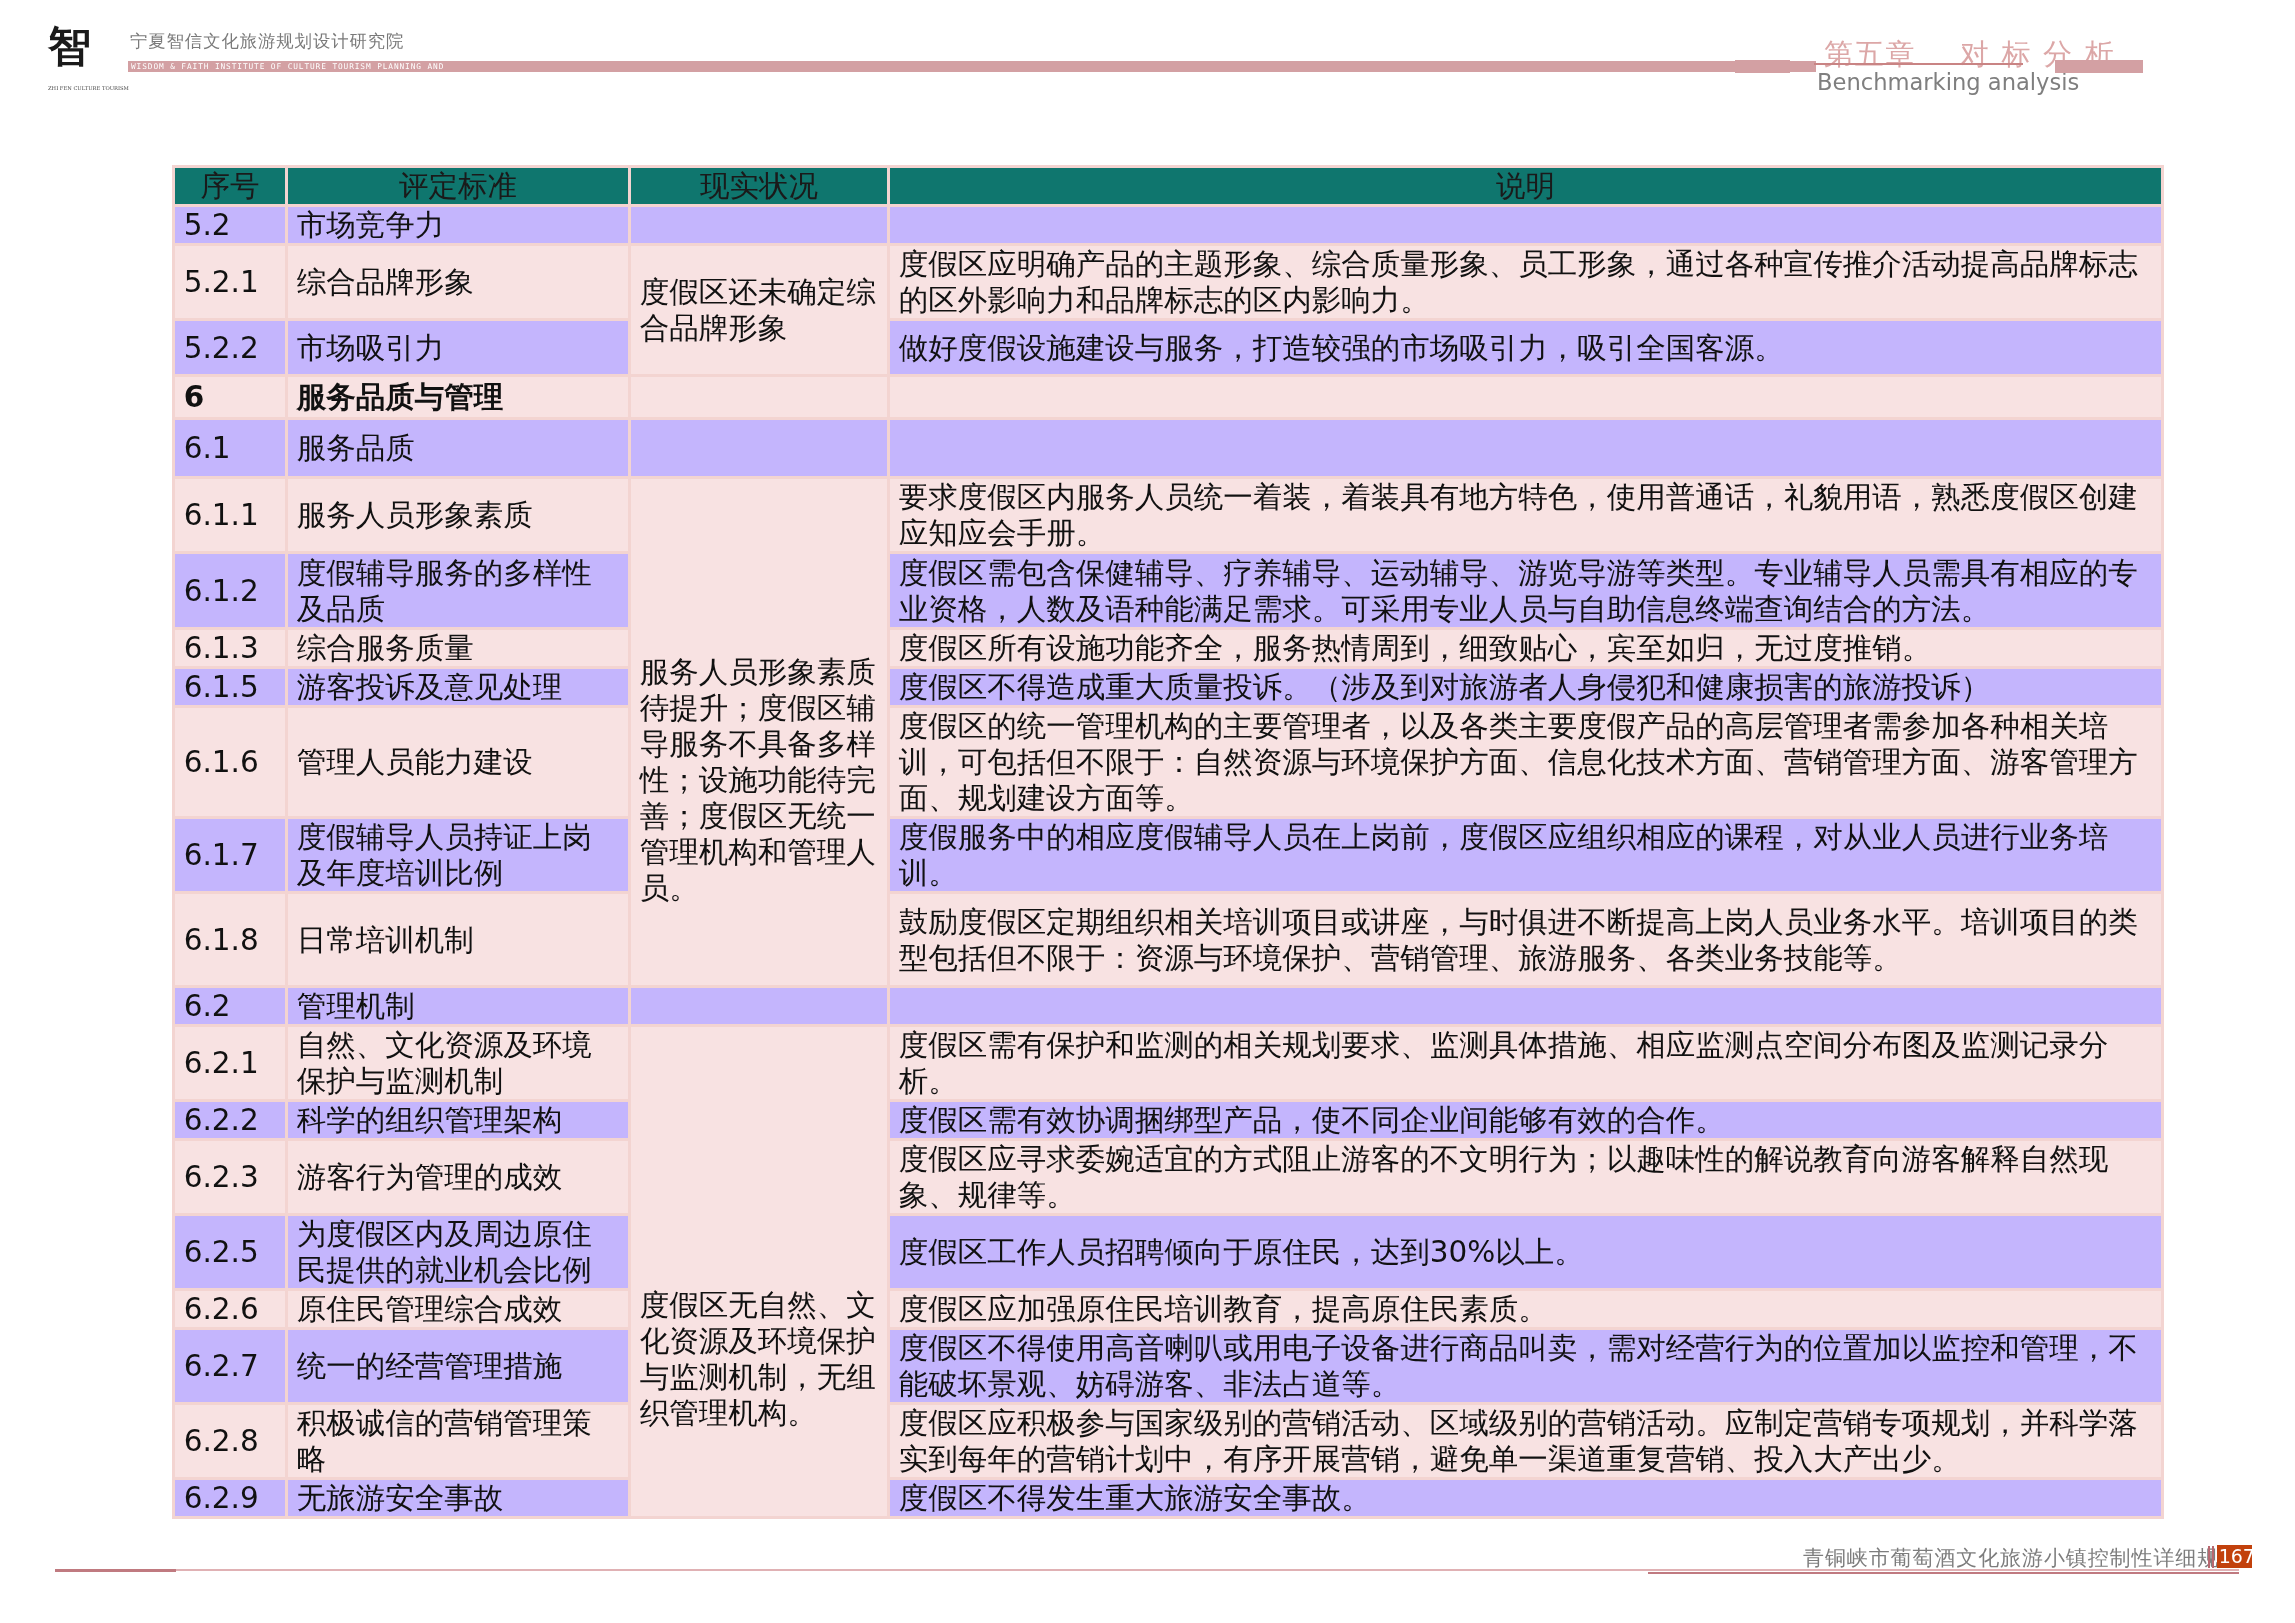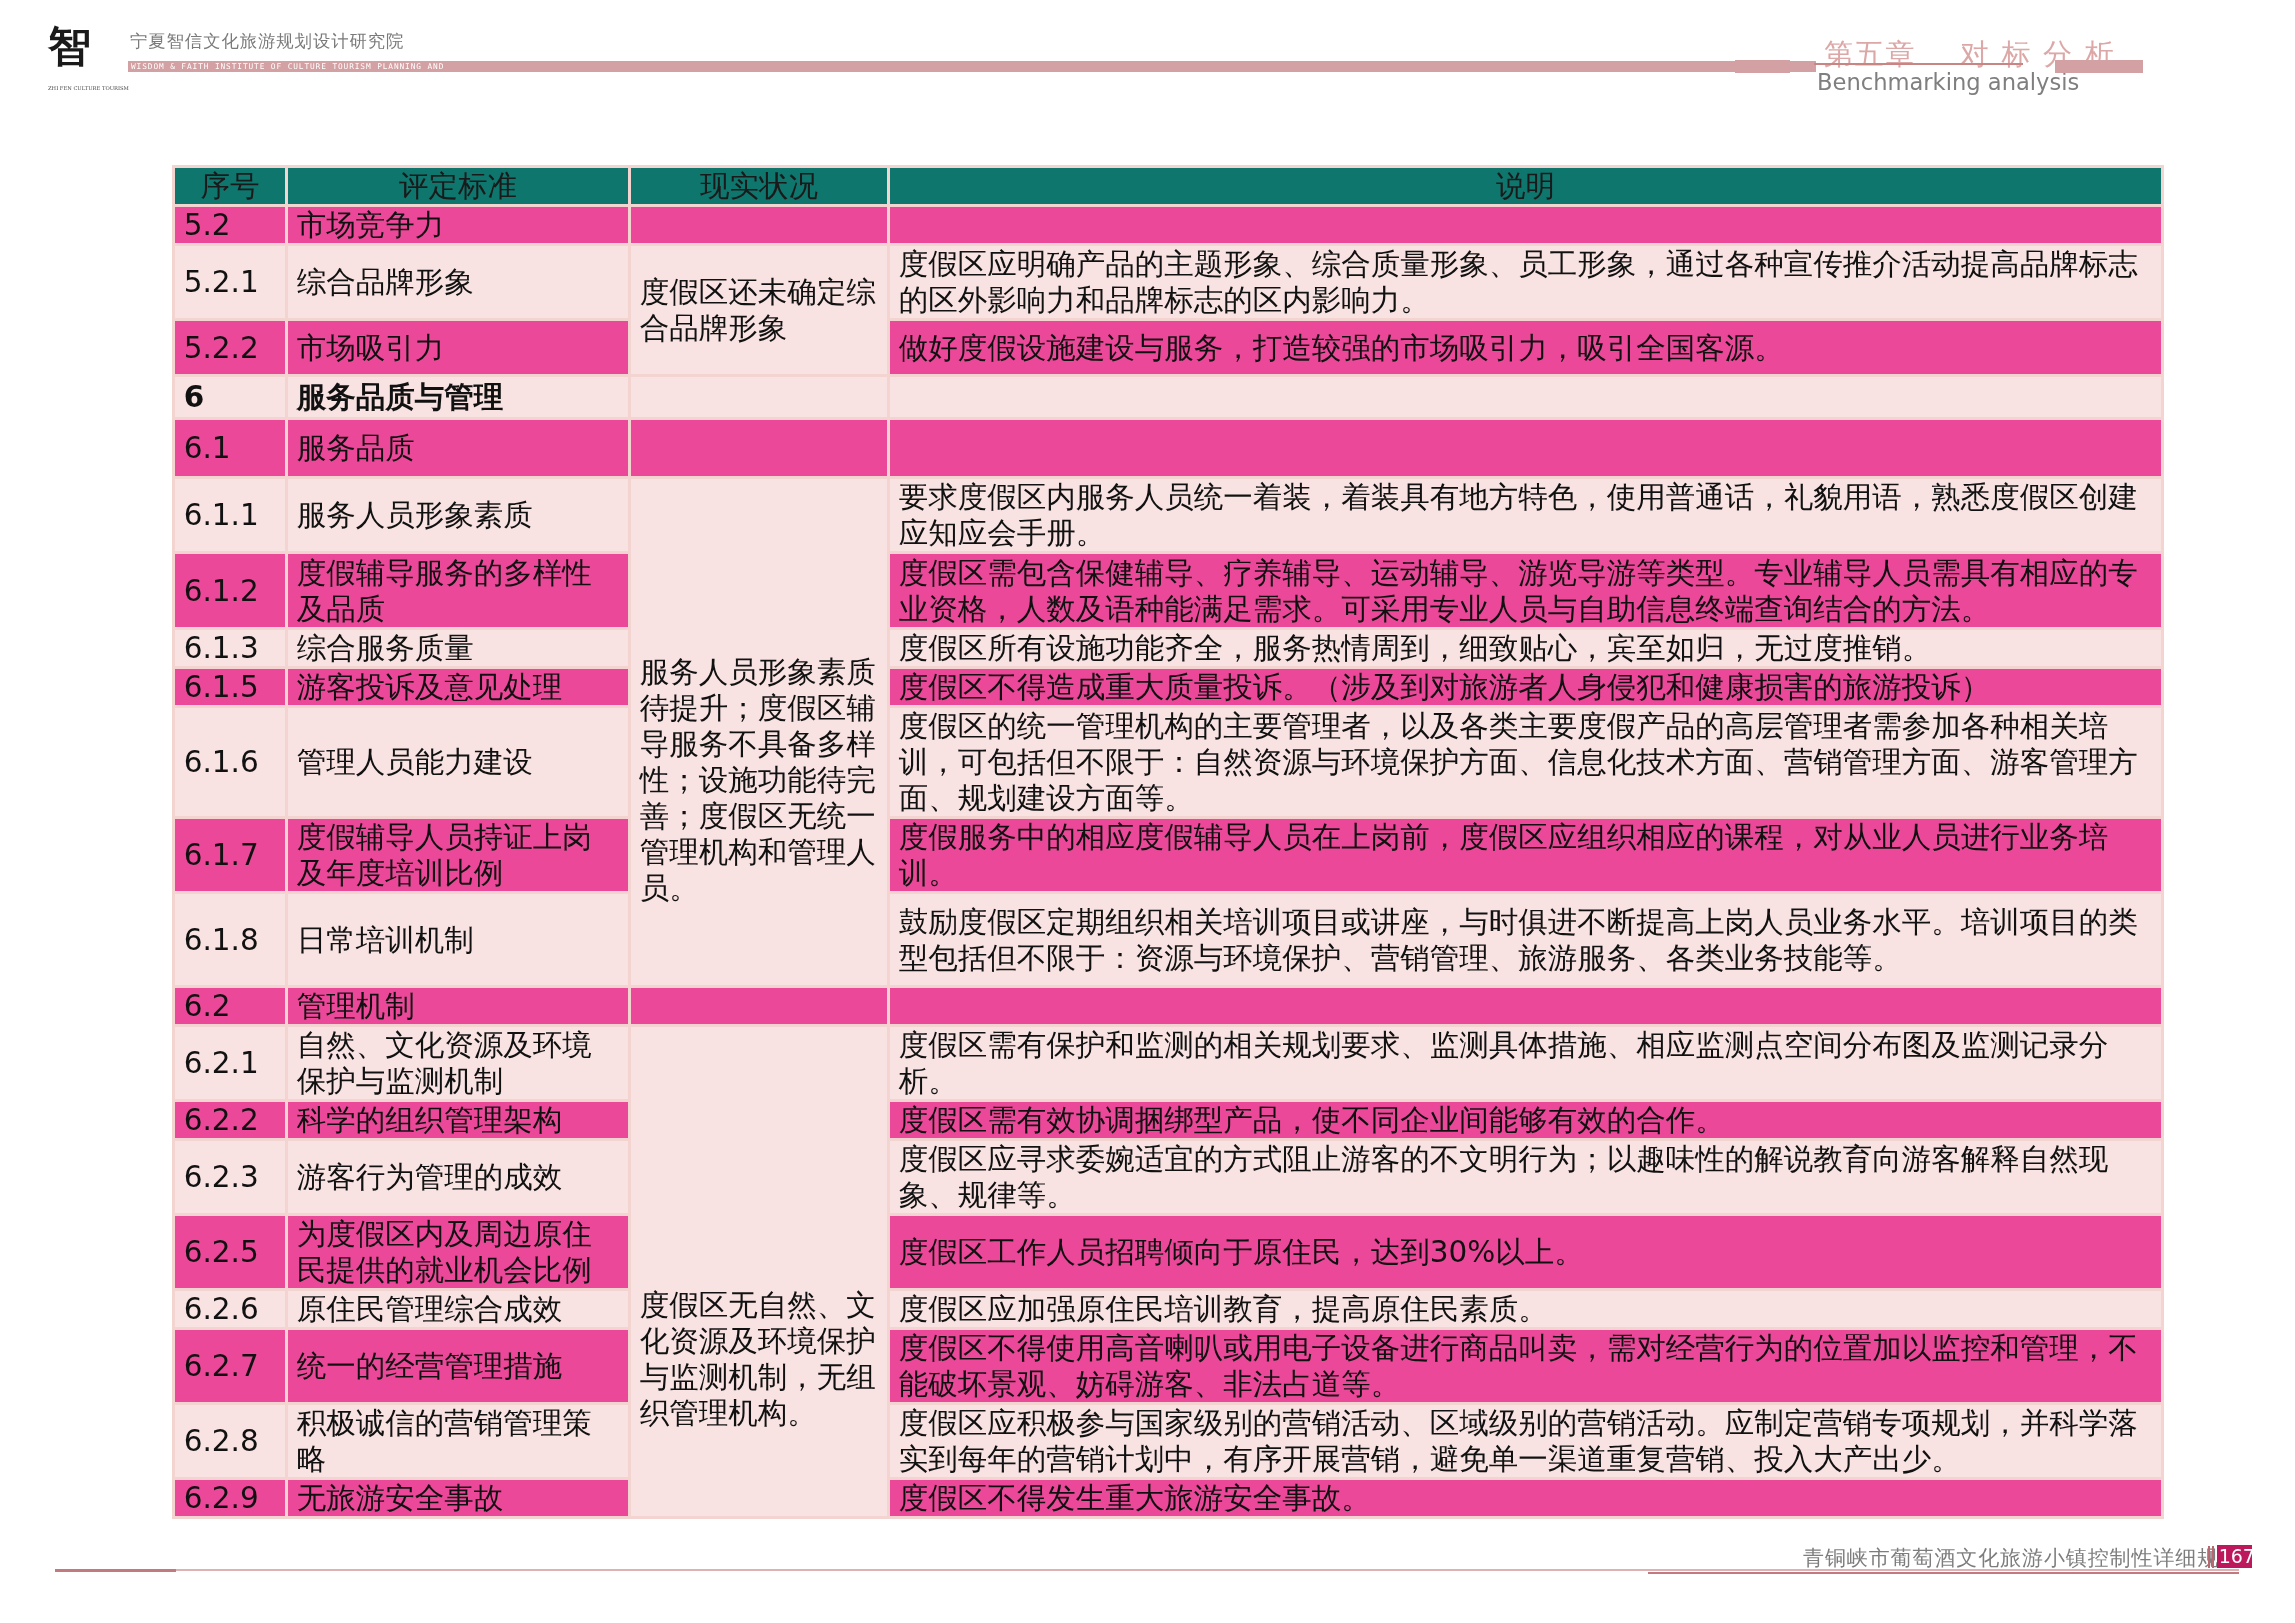--- a/index.html
+++ b/index.html
@@ -72,21 +72,21 @@
     word-break: break-all;
   }
   table.bench th {
     background: #0f766e;
     color: #1a1a1a;
     font-weight: normal;
     text-align: center;
     height: 36px;
   }
   tr.pink td { background: #f8e2e2; }
-  tr.white td { background: #ec4899; }
+  tr.white td { background: #c4b5fd; }
   td.span-status { background: #f8e2e2 !important; vertical-align: middle; }
   td.status-top { vertical-align: top; padding-top: 24px; }
   td.num { padding-left: 7px; }
   tr.bold td { font-weight: bold; }
 
   
   .foot-line {
     position: absolute; left: 55px; top: 1569px; width: 2184px; height: 1.7px; background: #e0b1b4;
   }
   .foot-line-dark {
@@ -97,21 +97,21 @@
   }
   .foot-title {
     position: absolute; left: 1803px; top: 1544px; font-size: 21px; color: #7d7d7d; letter-spacing: 0.9px;
   }
   .page-num-bars {
     position: absolute; left: 2208px; top: 1546px; width: 6px; height: 22px;
     border-left: 2.6px solid #b86870; border-right: 2.6px solid #b86870; box-sizing: border-box;
   }
   .page-num {
     position: absolute; left: 2217px; top: 1545px; width: 35px; height: 22.6px;
-    background: #be185d; color: #fff; font-size: 19px; line-height: 22.6px; text-align: left;
+    background: #c2410c; color: #fff; font-size: 19px; line-height: 22.6px; text-align: left;
     padding-left: 1.7px; box-sizing: border-box; overflow: hidden;
   }
 </style>
 </head>
 <body>
 
 <div class="logo">
   <div class="glyph">智</div>
   <div class="small">ZHI FEN CULTURE TOURISM</div>
 </div>

